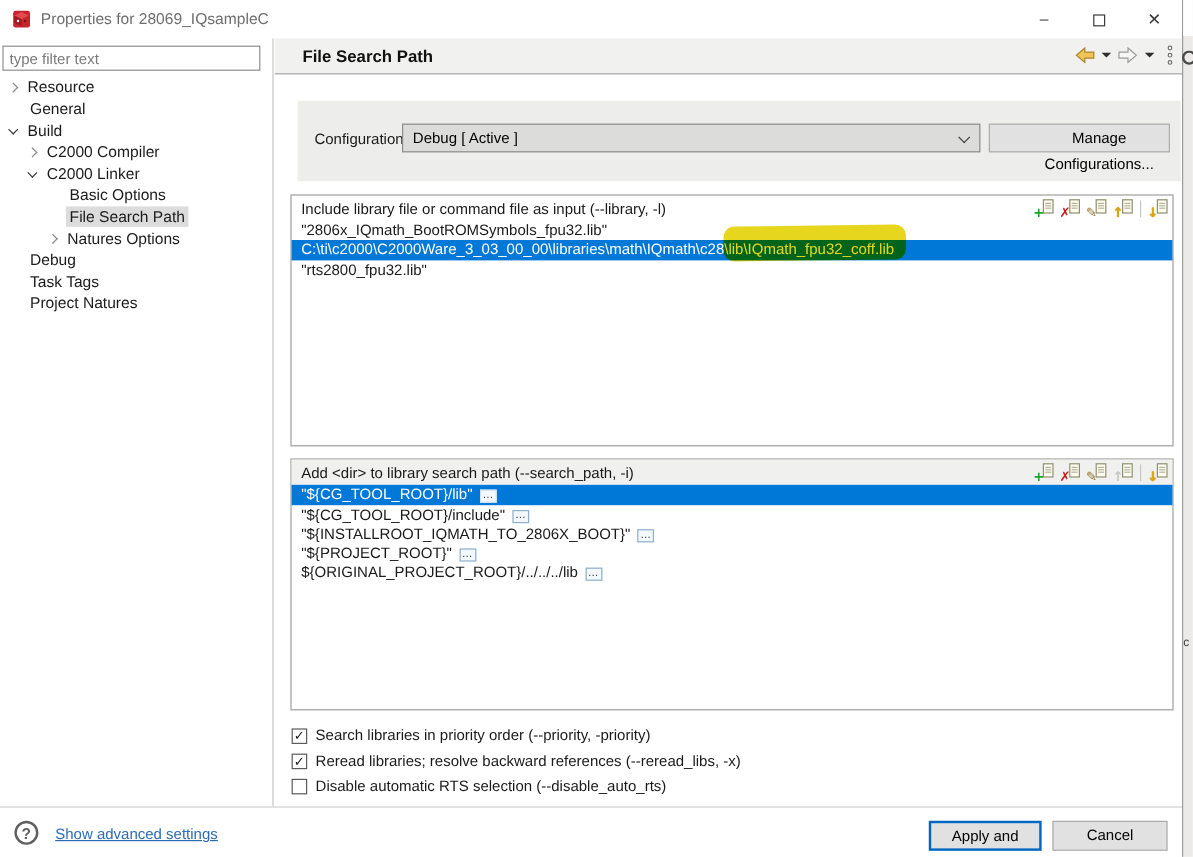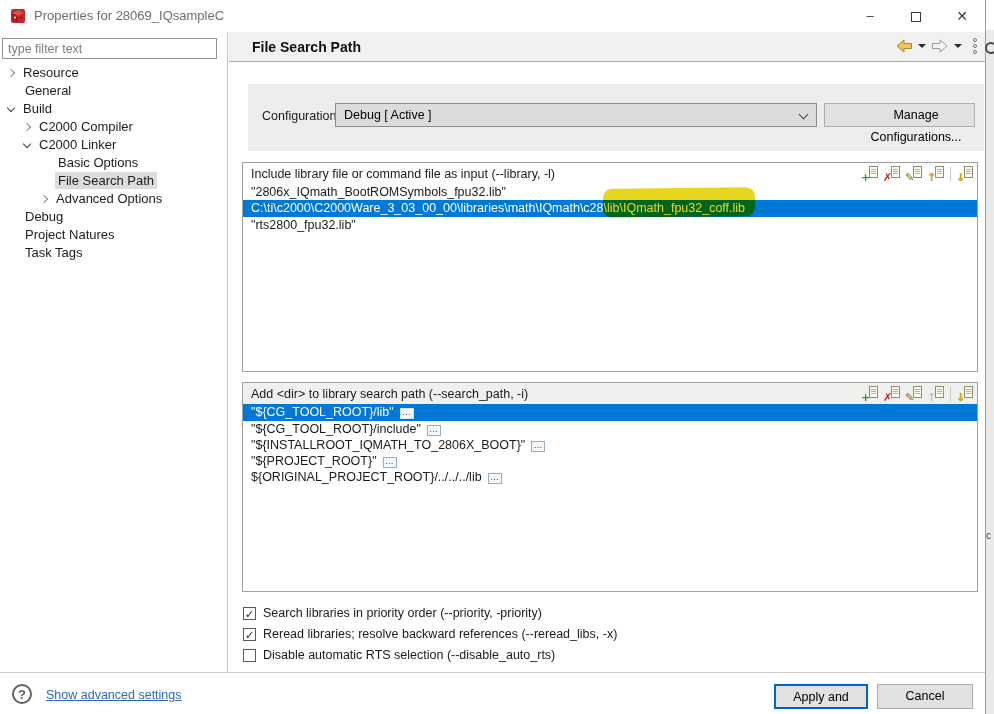--- a/index.html
+++ b/index.html
@@ -111,24 +111,24 @@
   <div class="sidebar">
     <input class="filter-input" type="text" placeholder="type filter text" style="">
     <div class="tree">
       <div class="trow ind0"><span class="chev right"></span><span class="lbl">Resource</span></div>
       <div class="trow noarrow0"><span class="lbl">General</span></div>
       <div class="trow ind0"><span class="chev down"></span><span class="lbl">Build</span></div>
       <div class="trow ind1"><span class="chev right"></span><span class="lbl">C2000 Compiler</span></div>
       <div class="trow ind1"><span class="chev down"></span><span class="lbl">C2000 Linker</span></div>
       <div class="trow noarrow2"><span class="lbl">Basic Options</span></div>
       <div class="trow noarrow2 sel"><span class="lbl">File Search Path</span></div>
-      <div class="trow ind2"><span class="chev right"></span><span class="lbl">Advanced Options</span></div>
+      <div class="trow ind2"><span class="chev right"></span><span class="lbl">Natures Options</span></div>
       <div class="trow noarrow0"><span class="lbl">Debug</span></div>
+      <div class="trow noarrow0"><span class="lbl">Task Tags</span></div>
       <div class="trow noarrow0"><span class="lbl">Project Natures</span></div>
-      <div class="trow noarrow0"><span class="lbl">Task Tags</span></div>
     </div>
   </div>
 
   <div class="main-header">
     <div class="page-title">File Search Path</div>
     <div class="nav">
       <svg width="18" height="14" viewBox="0 0 18 14">
         <path d="M9 1 L2 7 L9 13 L9 9.5 H16.5 V4.5 H9 Z" fill="#f0c457" stroke="#a8852e" stroke-width="1"></path>
       </svg>
       <span class="caret"></span>

